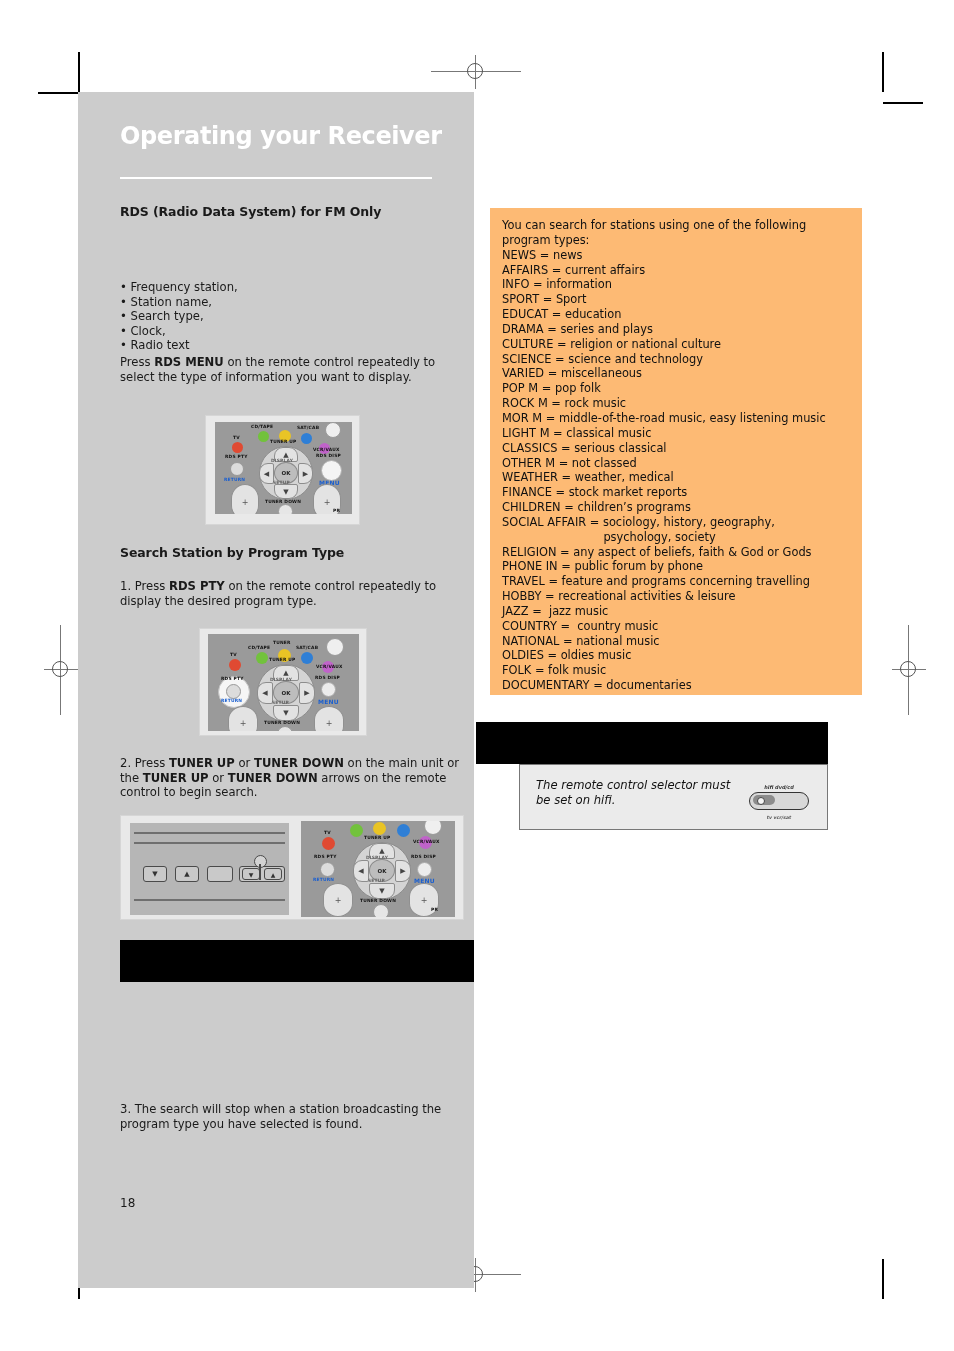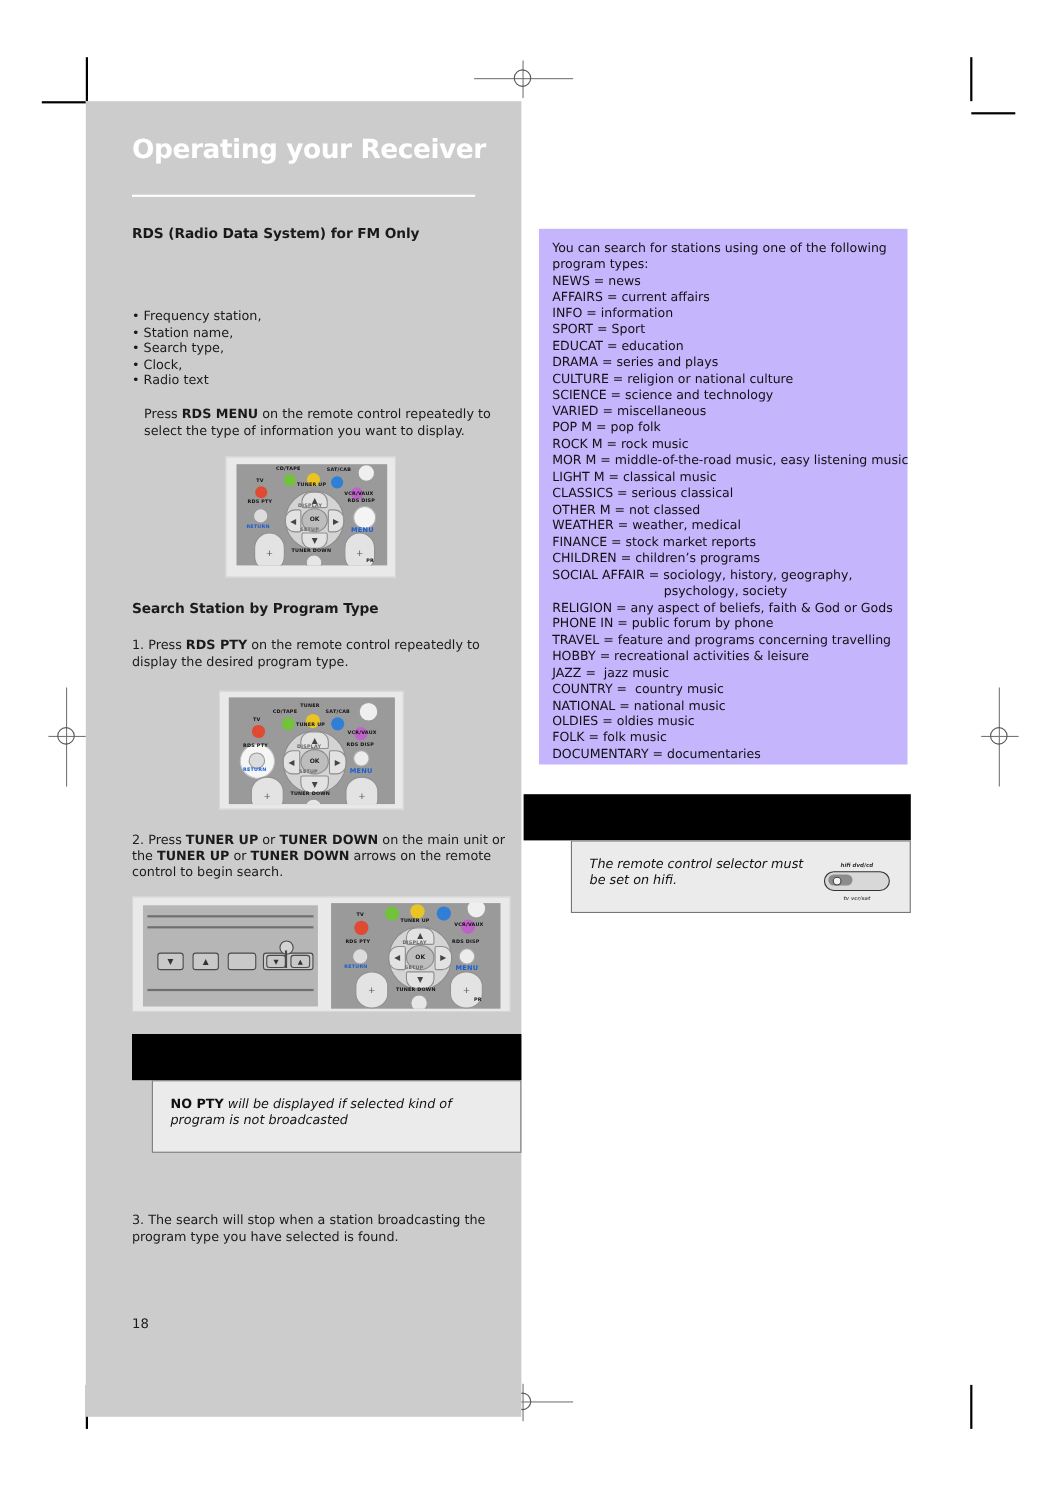--- a/index.html
+++ b/index.html
@@ -118,22 +118,22 @@
     position: absolute; background: #ebebeb;
     border: 1px solid #777777; box-sizing: border-box;
     font-size: 11.6px; font-style: italic; color: #111;
     line-height: 15px; padding: 13px 16px;
   }
   .note-body b { font-weight: bold; font-style: normal; }
 
   
   #pty-box {
     position: absolute; left: 490px; top: 208px;
-    width: 335px; height: 487px;
-    background: #c4b5fd;
+    width: 372px; height: 487px;
+    background: #fdba74;
     box-sizing: border-box;
     padding: 10px 8px 10px 12px;
   }
   .pty-line { font-size: 11.4px; color: #111; line-height: 14.85px; white-space: pre; }
 
   #page-number {
     position: absolute; left: 120px; top: 1196px;
     font-size: 12px; color: #1a1a1a;
   }
 
@@ -204,21 +204,21 @@
 
 
   <div class="lc body-txt" style="top:188px;">
     <div>• Frequency station,</div>
     <div>• Station name,</div>
     <div>• Search type,</div>
     <div>• Clock,</div>
     <div>• Radio text</div>
   </div>
 
-  <div class="lc body-txt" style="top:277px;margin-left:11px;">
+  <div class="lc body-txt" style="top:263px;">
     <span>Press </span><b>RDS MENU</b><span> on the remote control repeatedly to select the type of information you want to display.</span>
   </div>
 
   <div class="remote-fig" style="left:127px;top:323px;width:155px;height:110px;">
     <div class="remote-body" style="left:9px;top:6px;width:137px;height:92px;">
 
       <div class="rbtn" style="left:17px;top:20px;width:11px;height:11px;background:#e04a32;"></div>
       <div class="rbtn" style="left:43px;top:9px;width:11px;height:11px;background:#72c23c;"></div>
       <div class="rbtn" style="left:64px;top:8px;width:12px;height:12px;background:#e9c425;"></div>
       <div class="rbtn" style="left:86px;top:11px;width:11px;height:11px;background:#2f7fd6;"></div>
@@ -342,23 +342,20 @@
       <div class="rlabel" style="left:110px;top:33px;">RDS DISP</div>
       <div class="rlabel blue" style="left:113px;top:56px;font-size:6px;">MENU</div>
       <div class="paddle" style="left:22px;top:62px;width:28px;height:32px;">+</div>
       <div class="paddle" style="left:108px;top:62px;width:28px;height:32px;">+</div>
       <div class="rlabel" style="left:130px;top:86px;">PR</div>
       <div class="rbtn" style="left:72px;top:83px;width:14px;height:14px;background:#e6e6e6;border:1px solid #9a9a9a;"></div>
     </div>
   </div>
 
   <div class="note-head" style="left:42px;top:848px;width:354px;height:42px;">Note</div>
-  <div class="note-body" style="left:60px;top:890px;width:336px;height:66px;">
-    <b>NO PTY</b><span> will be displayed if selected kind of program is not broadcasted</span>
-  </div>
 
   <div class="lc body-txt" style="top:974px;margin-top:36px;">3.  The search will stop when a station broadcasting the program type you have selected is found.</div>
 
   <div id="page-number" style="left:42px;top:1104px;">18</div>
 </div>
 
 <div id="pty-box">
   <div class="pty-line" style="white-space:normal;">You can search for stations using one of the following program types:</div>
   <div>
     <div class="pty-line">NEWS = news</div>

